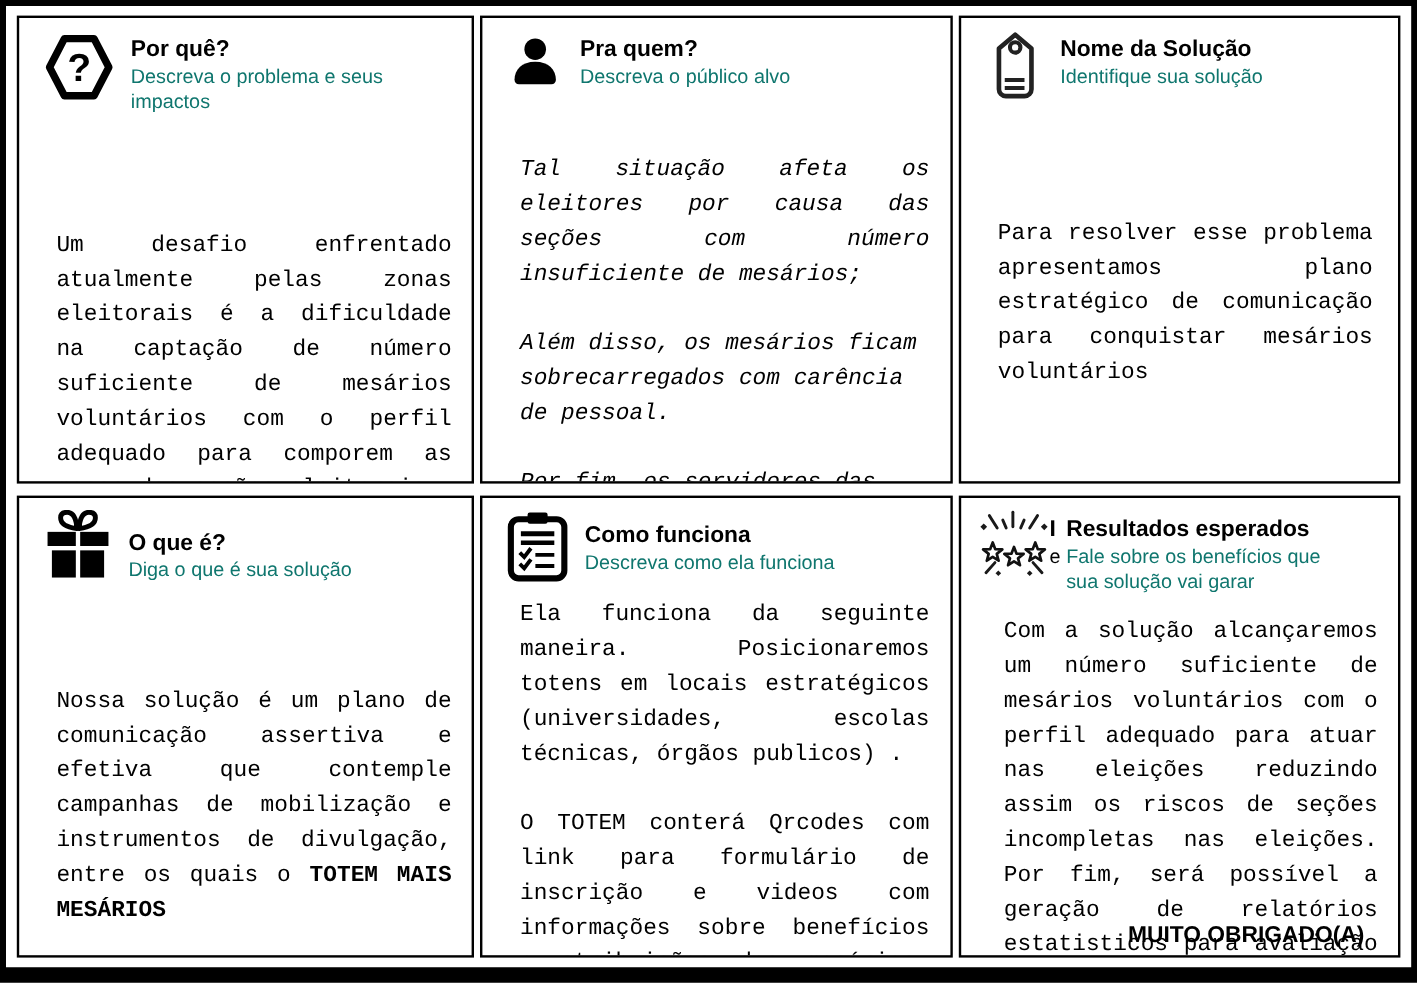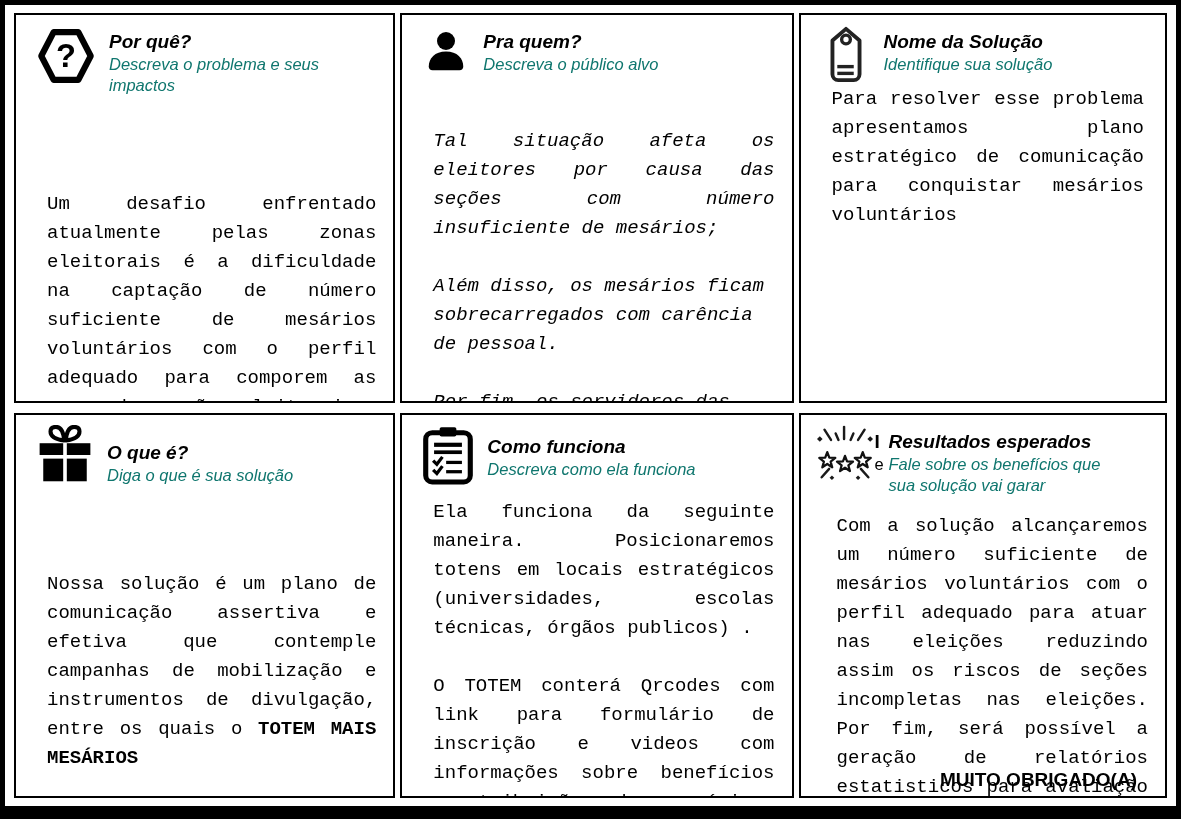--- a/index.html
+++ b/index.html
@@ -31,38 +31,38 @@
     overflow:hidden;
   }
   .c1{flex:382;}
   .c2{flex:394;}
   .c3{flex:369;}
   .panel-header{
     display:flex;align-items:flex-start;gap:13px;
     padding:10px 10px 0 20px;
   }
   .icon-box{flex:none;display:flex;align-items:flex-start;justify-content:center;}
-  .titles{padding-top:5px;min-width:0;font-style:italic;}
+  .titles{padding-top:5px;min-width:0;}
   .title{font-size:19px;font-weight:bold;line-height:1.25;}
   .subtitle{font-size:16.5px;line-height:1.3;color:#0f766e;}
   .p6 .subtitle{max-width:212px;}
   .body{
     padding:0 17px 0 31px;
     font-size:19px;
     line-height:29px;
     text-align:justify;
     font-family:Liberation Mono, monospace;
   }
   .body p{margin:0 0 29px 0;}
   .body p:last-child{margin-bottom:0;}
   .p1 .body{margin-top:93px;}
   .p2 .body{margin-top:50px;font-style:italic;}
   .p2 .body p{text-align:left;}
   .p2 .body p.first{text-align:justify;}
-  .p3 .body{padding-right:21px;}
+  .p3 .body{margin-top:95px;padding-right:21px;}
   .p4 .body{margin-top:84px;}
   .p5 .body{margin-top:13px;}
   .p6 .body{margin-top:15px;padding-left:36px;}
   .footer-thanks{
     position:absolute;right:28px;bottom:5px;
     font-weight:bold;font-size:19px;
   }
   .frag-col{
     flex:none;width:10px;overflow:hidden;
     padding-top:5px;margin-left:-6px;margin-right:-2px;

